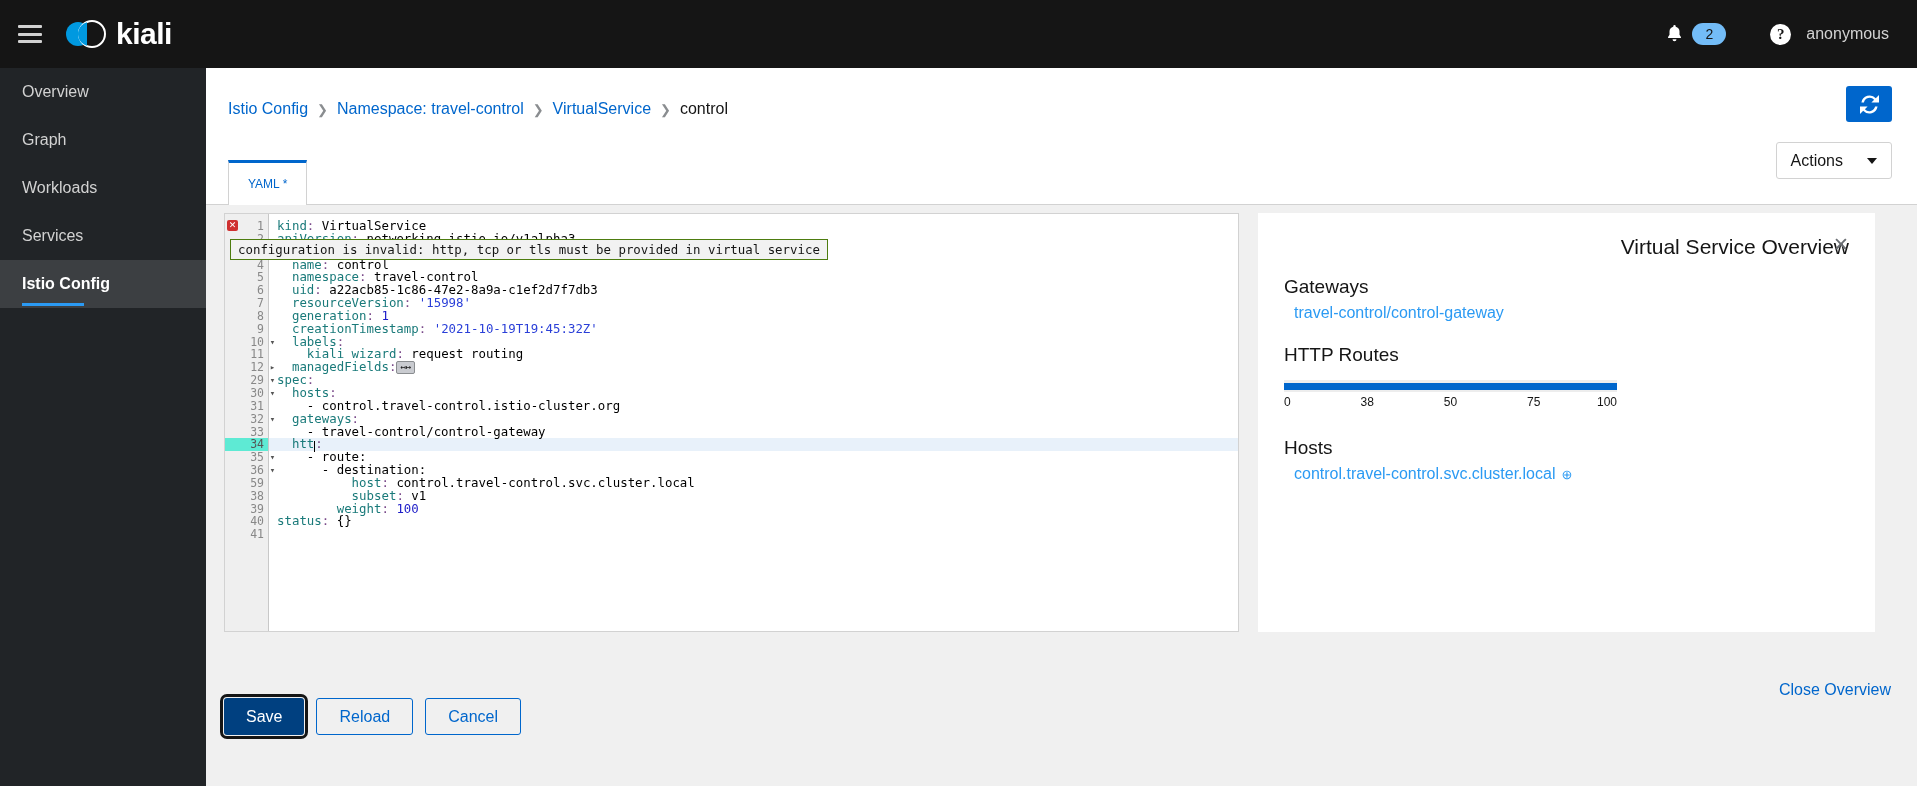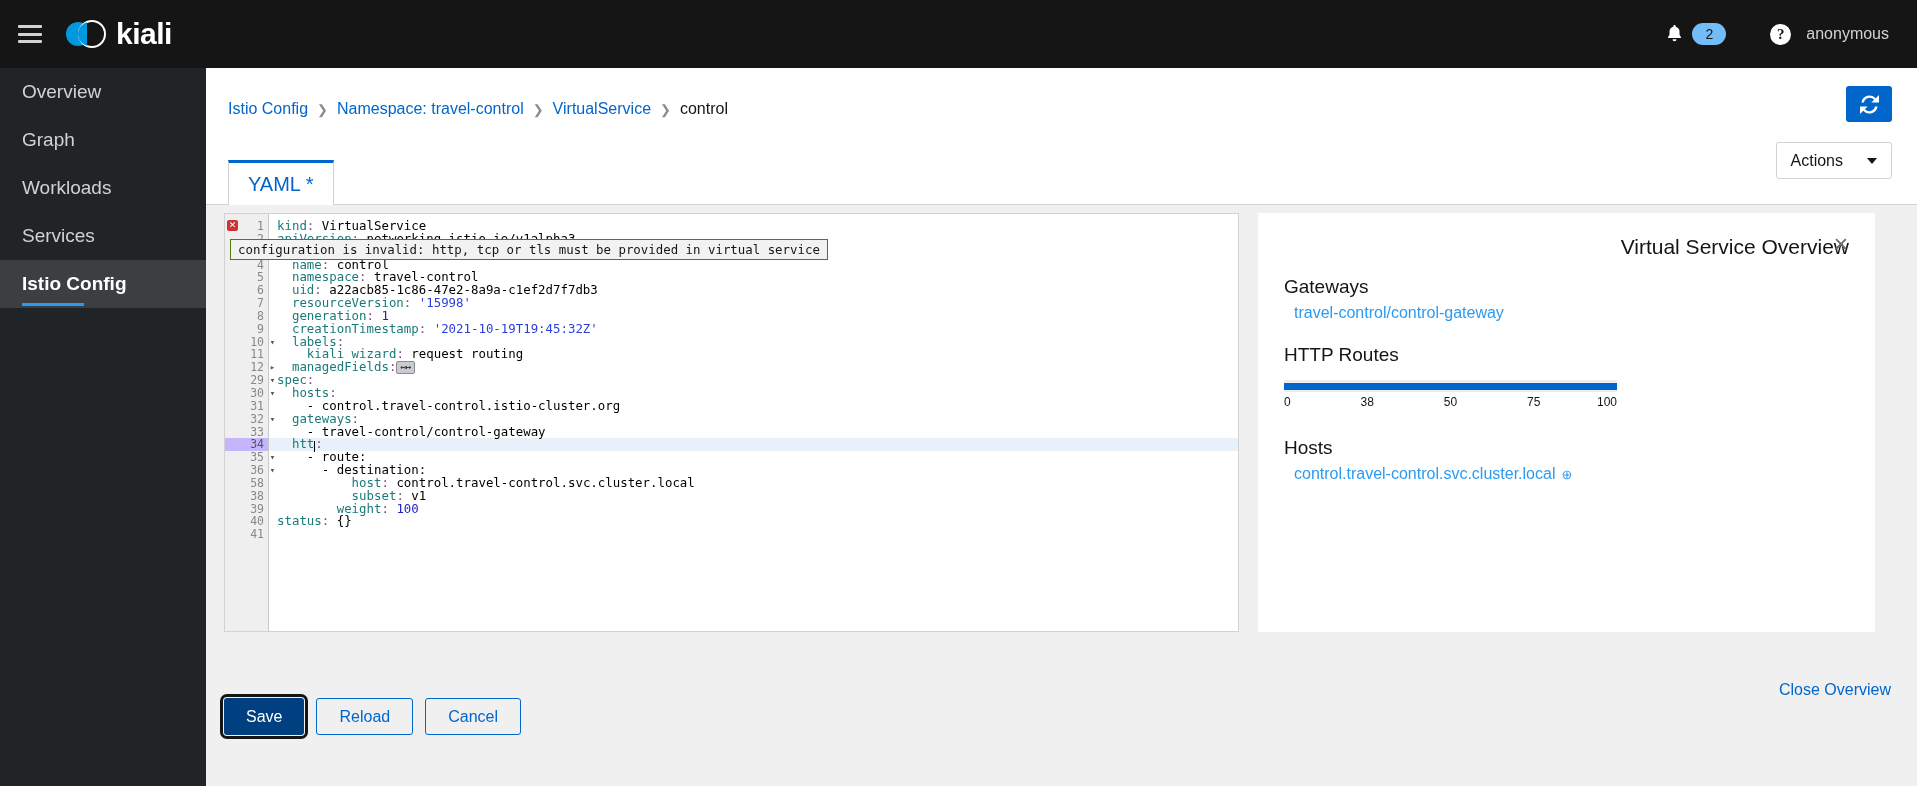--- a/index.html
+++ b/index.html
@@ -70,21 +70,21 @@
   .user-name { color: #d2d2d2; font-size: 16px; }
 
   
   .sidebar {
     position: absolute; top: 68px; left: 0;
     width: 206px; height: 718px;
     background: #212427;
   }
   .nav-item {
     height: 48px; display: flex; align-items: center;
-    padding-left: 22px; color: #d2d2d2; font-size: 19px;
+    padding-left: 22px; color: #d2d2d2; font-size: 16px;
     cursor: pointer; position: relative;
   }
   .nav-item.active {
     background: #3c3f42; color: #fff; font-weight: bold;
   }
   .nav-item.active::after {
     content: ""; position: absolute;
     left: 22px; bottom: 2px; width: 62px; height: 3px;
     background: #2b9af3;
   }
@@ -128,21 +128,21 @@
 
   
   .tabbar {
     position: relative; background: #fff;
     height: 45px; padding-left: 22px;
     border-bottom: 1px solid #d2d2d2;
   }
   .tab {
     display: inline-flex; align-items: center; justify-content: center;
     height: 45px; min-width: 60px; padding: 0 19px;
-    font-size: 20px; color: #06c; cursor: pointer;
+    font-size: 12px; color: #06c; cursor: pointer;
     background: #fff;
     border-left: 1px solid #d2d2d2; border-right: 1px solid #d2d2d2;
     border-top: 3px solid #06c;
     position: relative; top: 0;
   }
 
   
   .editor-region {
     position: relative; height: 452px; margin: 0;
     background: #f0f0f0; padding: 8px 0 0 0;
@@ -158,21 +158,21 @@
   .gutter {
     width: 44px; background: #efefef;
     border-right: 1px solid #c8c8c8;
     padding-top: 6px; flex: none;
   }
   .gutter-row {
     height: 12.85px; font-family: "DejaVu Sans Mono", monospace;
     font-size: 11.5px; color: #888; text-align: right;
     padding-right: 4px; line-height: 12.85px; position: relative;
   }
-  .gutter-row.cur { background: #c4b5fd; color: #555; }
+  .gutter-row.cur { background: #5eead4; color: #555; }
   .fold {
     position: absolute; right: -9px; top: 0;
     font-size: 9px; color: #555; width: 9px; text-align: center;
   }
   .err-mark {
     position: absolute; left: 2px; top: 0;
     width: 11px; height: 11px; background: #cf3030; border-radius: 2px;
     color: #fff; font-size: 9px; line-height: 11px; text-align: center;
     font-family: "DejaVu Sans", sans-serif;
   }
@@ -350,21 +350,21 @@
           <div class="gutter-row">11</div>
           <div class="gutter-row">12<span class="fold">▸</span></div>
           <div class="gutter-row">29<span class="fold">▾</span></div>
           <div class="gutter-row">30<span class="fold">▾</span></div>
           <div class="gutter-row">31</div>
           <div class="gutter-row">32<span class="fold">▾</span></div>
           <div class="gutter-row">33</div>
           <div class="gutter-row cur">34<span class="fold">▾</span></div>
           <div class="gutter-row">35<span class="fold">▾</span></div>
           <div class="gutter-row">36<span class="fold">▾</span></div>
-          <div class="gutter-row">58</div>
+          <div class="gutter-row">59</div>
           <div class="gutter-row">38</div>
           <div class="gutter-row">39</div>
           <div class="gutter-row">40</div>
           <div class="gutter-row">41</div>
         </div>
       <div class="code" id="code"><div class="code-line"><span class="k">kind</span><span class="punct">:</span><span> VirtualService</span></div><div class="code-line"><span class="k">apiVersion</span><span class="punct">:</span><span> networking.istio.io/v1alpha3</span></div><div class="code-line"><span class="k">metadata</span><span class="punct">:</span><span></span></div><div class="code-line">  <span class="k">name</span><span class="punct">:</span><span> control</span></div><div class="code-line">  <span class="k">namespace</span><span class="punct">:</span><span> travel-control</span></div><div class="code-line">  <span class="k">uid</span><span class="punct">:</span><span> a22acb85-1c86-47e2-8a9a-c1ef2d7f7db3</span></div><div class="code-line">  <span class="k">resourceVersion</span><span class="punct">:</span><span class="str"> '15998'</span></div><div class="code-line">  <span class="k">generation</span><span class="punct">:</span><span class="num"> 1</span></div><div class="code-line">  <span class="k">creationTimestamp</span><span class="punct">:</span><span class="str"> '2021-10-19T19:45:32Z'</span></div><div class="code-line">  <span class="k">labels</span><span class="punct">:</span><span></span></div><div class="code-line">    <span class="k">kiali wizard</span><span class="punct">:</span><span> request routing</span></div><div class="code-line">  <span class="k">managedFields</span><span class="punct">:</span><span></span><span class="fold-widget">↤↦</span></div><div class="code-line"><span class="k">spec</span><span class="punct">:</span><span></span></div><div class="code-line">  <span class="k">hosts</span><span class="punct">:</span><span></span></div><div class="code-line">    - control.travel-control.istio-cluster.org</div><div class="code-line">  <span class="k">gateways</span><span class="punct">:</span><span></span></div><div class="code-line">    - travel-control/control-gateway</div><div class="code-line cur">  <span class="k">htt</span><span class="caret-bar"></span><span class="punct">:</span><span></span></div><div class="code-line">    - route:</div><div class="code-line">      - destination:</div><div class="code-line">          <span class="k">host</span><span class="punct">:</span><span> control.travel-control.svc.cluster.local</span></div><div class="code-line">          <span class="k">subset</span><span class="punct">:</span><span> v1</span></div><div class="code-line">        <span class="k">weight</span><span class="punct">:</span><span class="num"> 100</span></div><div class="code-line"><span class="k">status</span><span class="punct">:</span><span> {}</span></div><div class="code-line"></div></div>
       <div class="err-tooltip">configuration is invalid: http, tcp or tls must be provided in virtual service</div>
     </div>
 
     <div class="overview">

